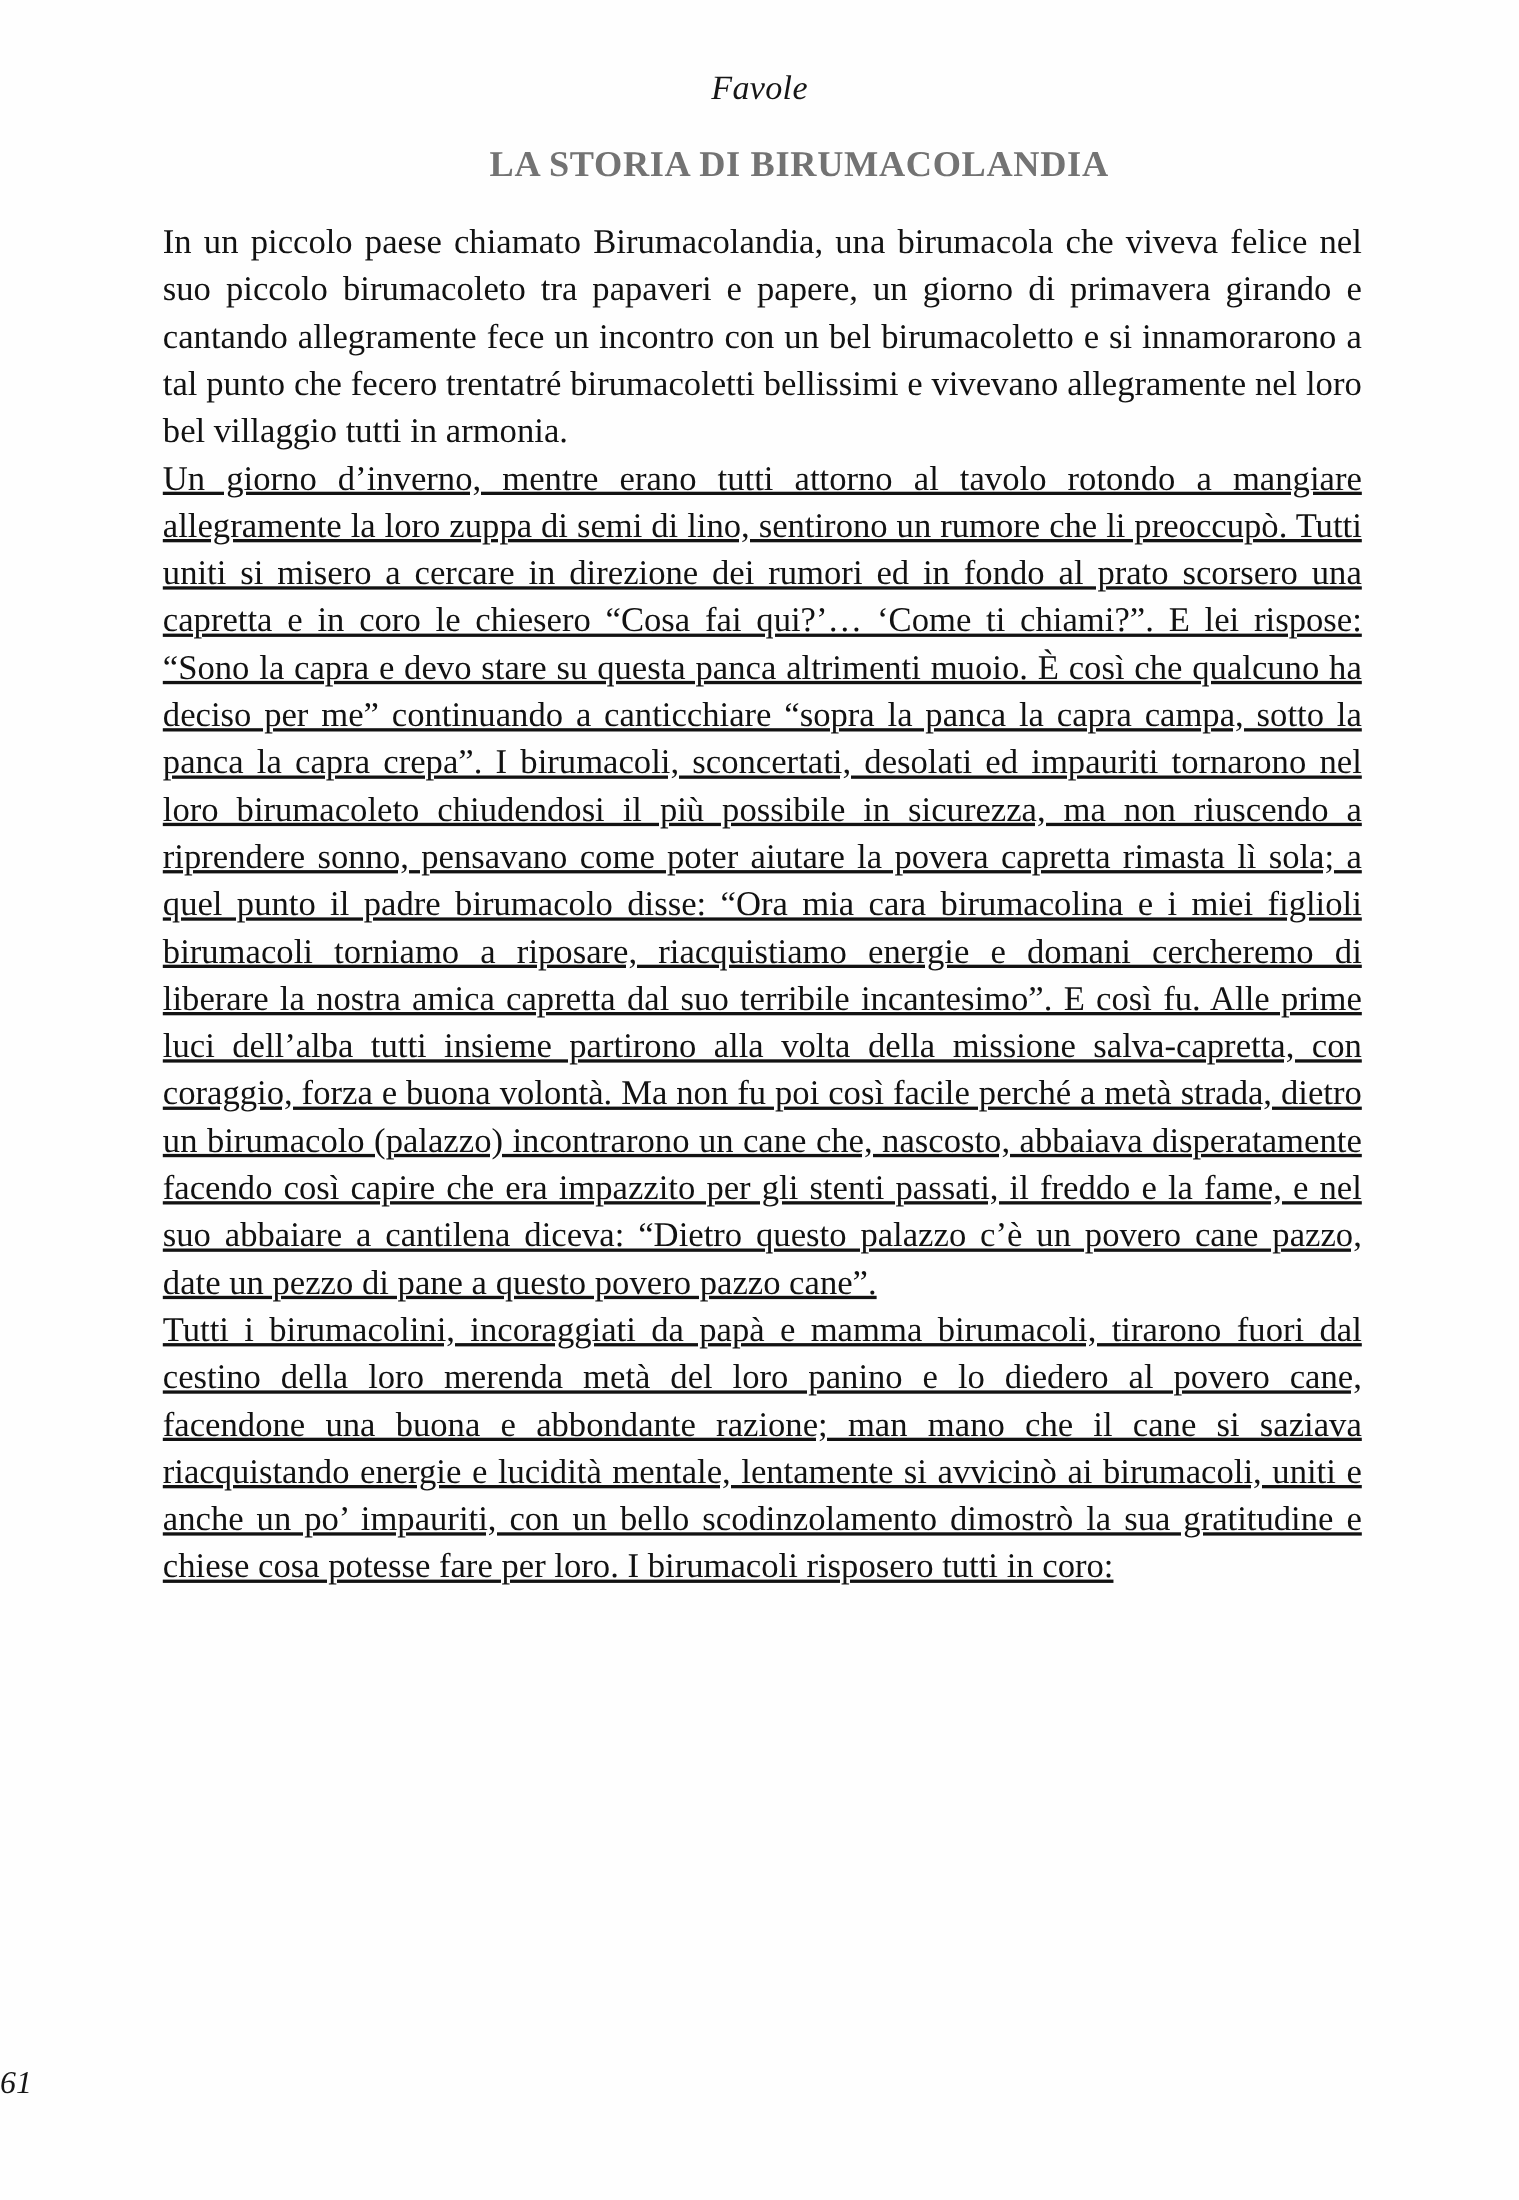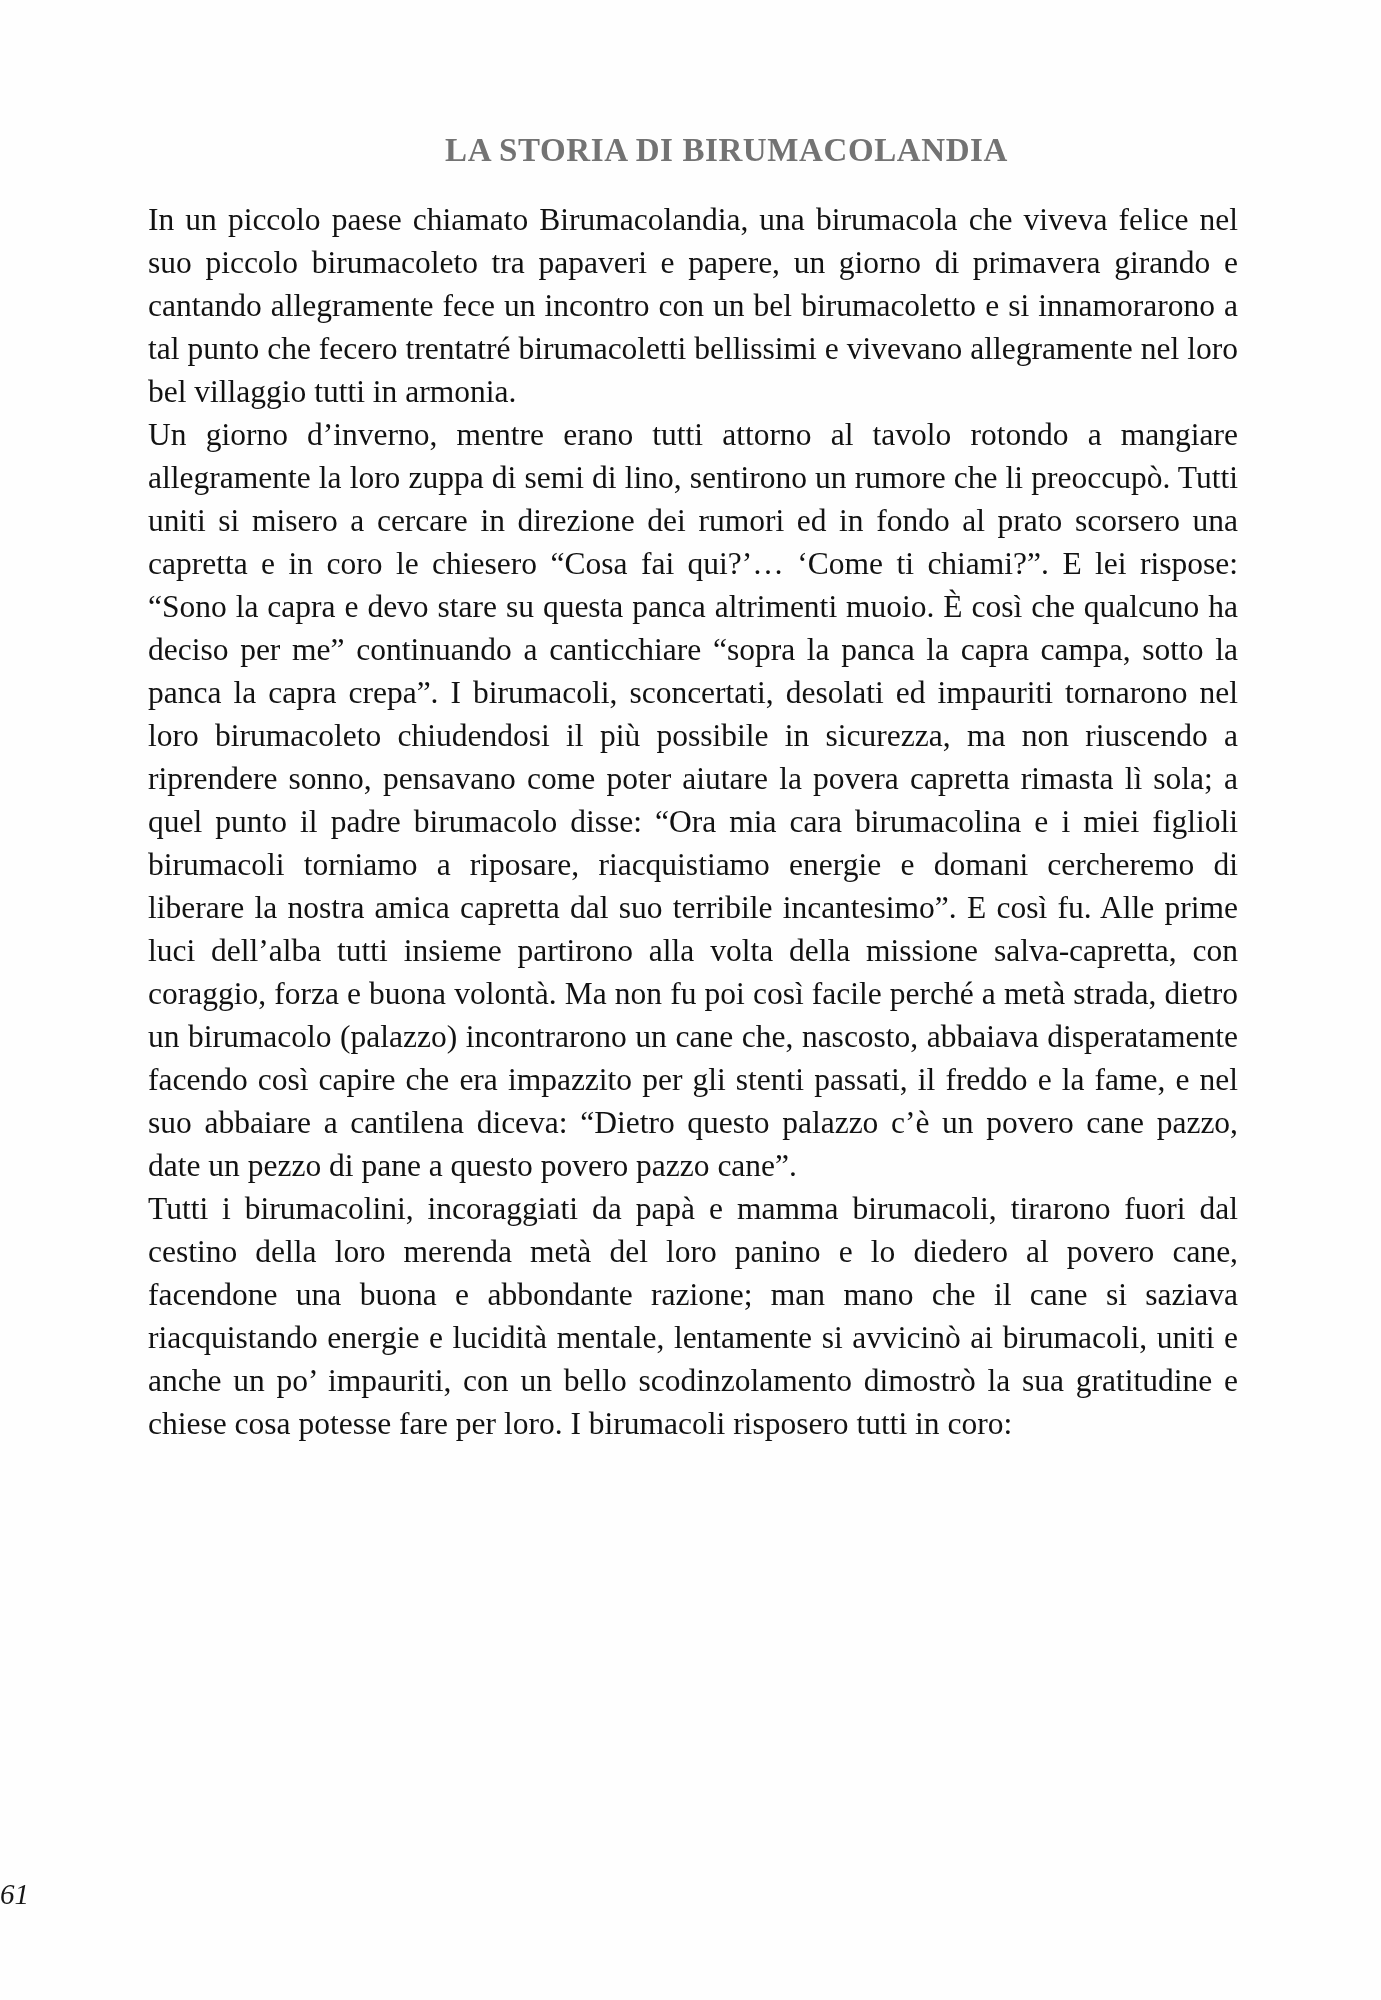--- a/index.html
+++ b/index.html
@@ -55,37 +55,39 @@
     margin: 0;
     text-align: justify;
     text-justify: inter-word;
     font-size: 31.5px;
     line-height: 43px;
     color: #121212;
     hyphens: manual;
   }
   .para + .para {
     margin-top: 0;
+    text-decoration: underline;
   }
   .folio {
     position: absolute;
     top: 1878px;
     left: 0;
     width: 1381px;
     text-align: left;
     font-style: italic;
     font-size: 29px;
     color: #161616;
   }
 </style>
 </head>
 <body>
 
 <div class="page">
 
+  <div class="running-head">Favole</div>
 
   <div class="chapter-title">LA STORIA DI BIRUMACOLANDIA</div>
 
   <div class="body-block">
     <p class="para">In un piccolo paese chiamato Birumacolandia, una birumacola che viveva felice nel suo piccolo birumacoleto tra papaveri e papere, un giorno di primavera girando e cantando allegramente fece un incontro con un bel birumacoletto e si innamorarono a tal punto che fecero trentatré birumacoletti bellissimi e vivevano allegramente nel loro bel villaggio tutti in armonia.</p>
     <p class="para">Un giorno d’inverno, mentre erano tutti attorno al tavolo rotondo a mangiare allegramente la loro zuppa di semi di lino, sentirono un rumore che li preoccupò. Tutti uniti si misero a cercare in direzione dei rumori ed in fondo al prato scorsero una capretta e in coro le chiesero “Cosa fai qui?’… ‘Come ti chiami?”. E lei rispose: “Sono la capra e devo stare su questa panca altrimenti muoio. È così che qualcuno ha deciso per me” continuando a canticchiare “sopra la panca la capra campa, sotto la panca la capra crepa”. I birumacoli, sconcertati, desolati ed impauriti tornarono nel loro birumacoleto chiudendosi il più possibile in sicurezza, ma non riuscendo a riprendere sonno, pensavano come poter aiutare la povera capretta rimasta lì sola; a quel punto il padre birumacolo disse: “Ora mia cara birumacolina e i miei figlioli birumacoli torniamo a riposare, riacquistiamo energie e domani cercheremo di liberare la nostra amica capretta dal suo terribile incantesimo”. E così fu. Alle prime luci dell’alba tutti insieme partirono alla volta della missione salva-capretta, con coraggio, forza e buona volontà. Ma non fu poi così facile perché a metà strada, dietro un birumacolo (palazzo) incontrarono un cane che, nascosto, abbaiava disperatamente facendo così capire che era impazzito per gli stenti passati, il freddo e la fame, e nel suo abbaiare a cantilena diceva: “Dietro questo palazzo c’è un povero cane pazzo, date un pezzo di pane a questo povero pazzo cane”.</p>
     <p class="para">Tutti i birumacolini, incoraggiati da papà e mamma birumacoli, tirarono fuori dal cestino della loro merenda metà del loro panino e lo diedero al povero cane, facendone una buona e abbondante razione; man mano che il cane si saziava riacquistando energie e lucidità mentale, lentamente si avvicinò ai birumacoli, uniti e anche un po’ impauriti, con un bello scodinzolamento dimostrò la sua gratitudine e chiese cosa potesse fare per loro. I birumacoli risposero tutti in coro:</p>
   </div>
 
   <div class="folio">61</div>

